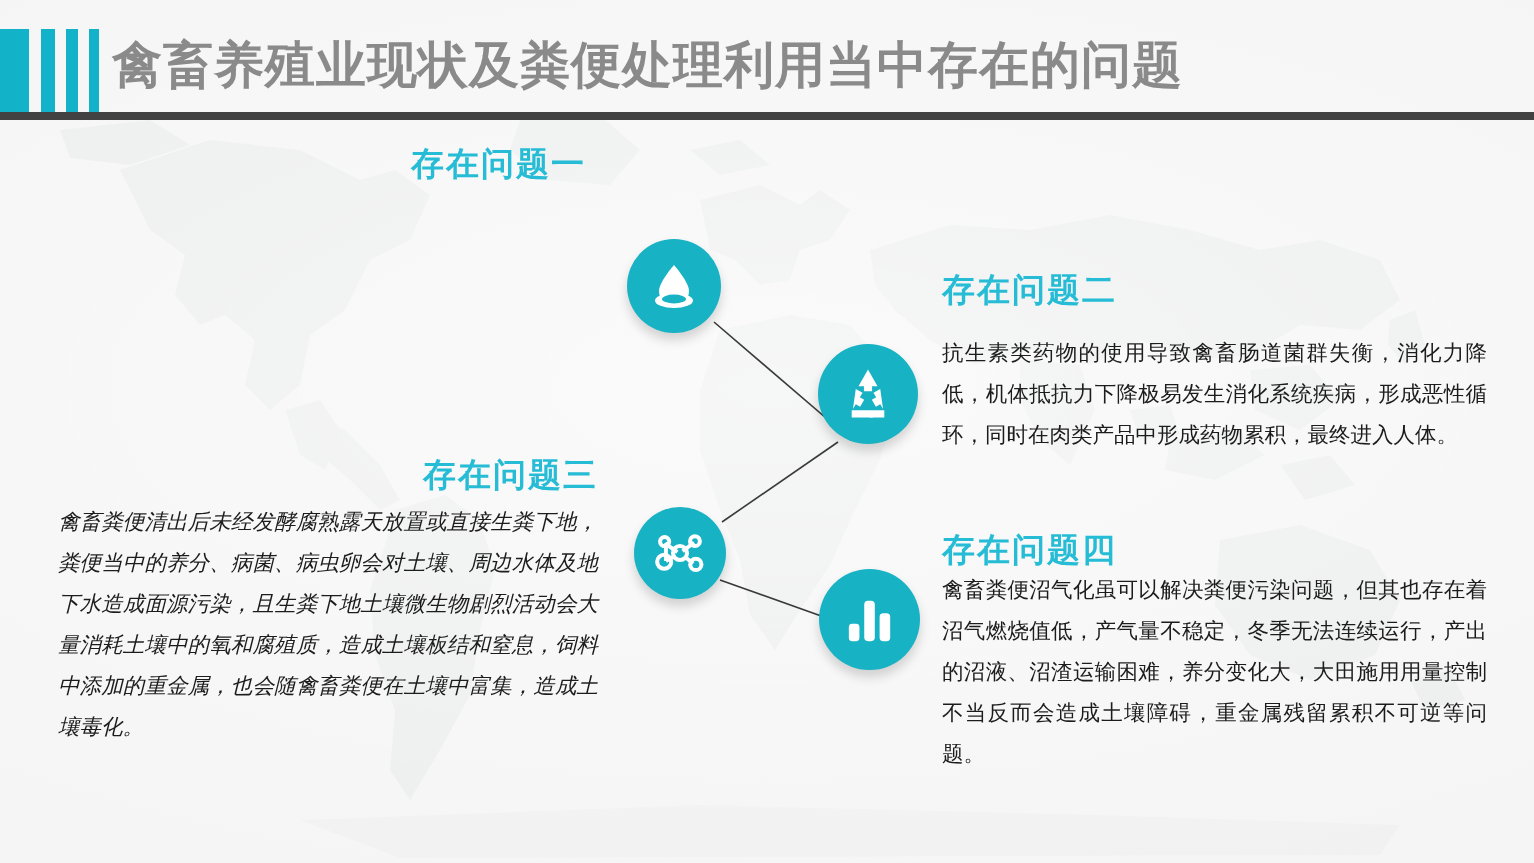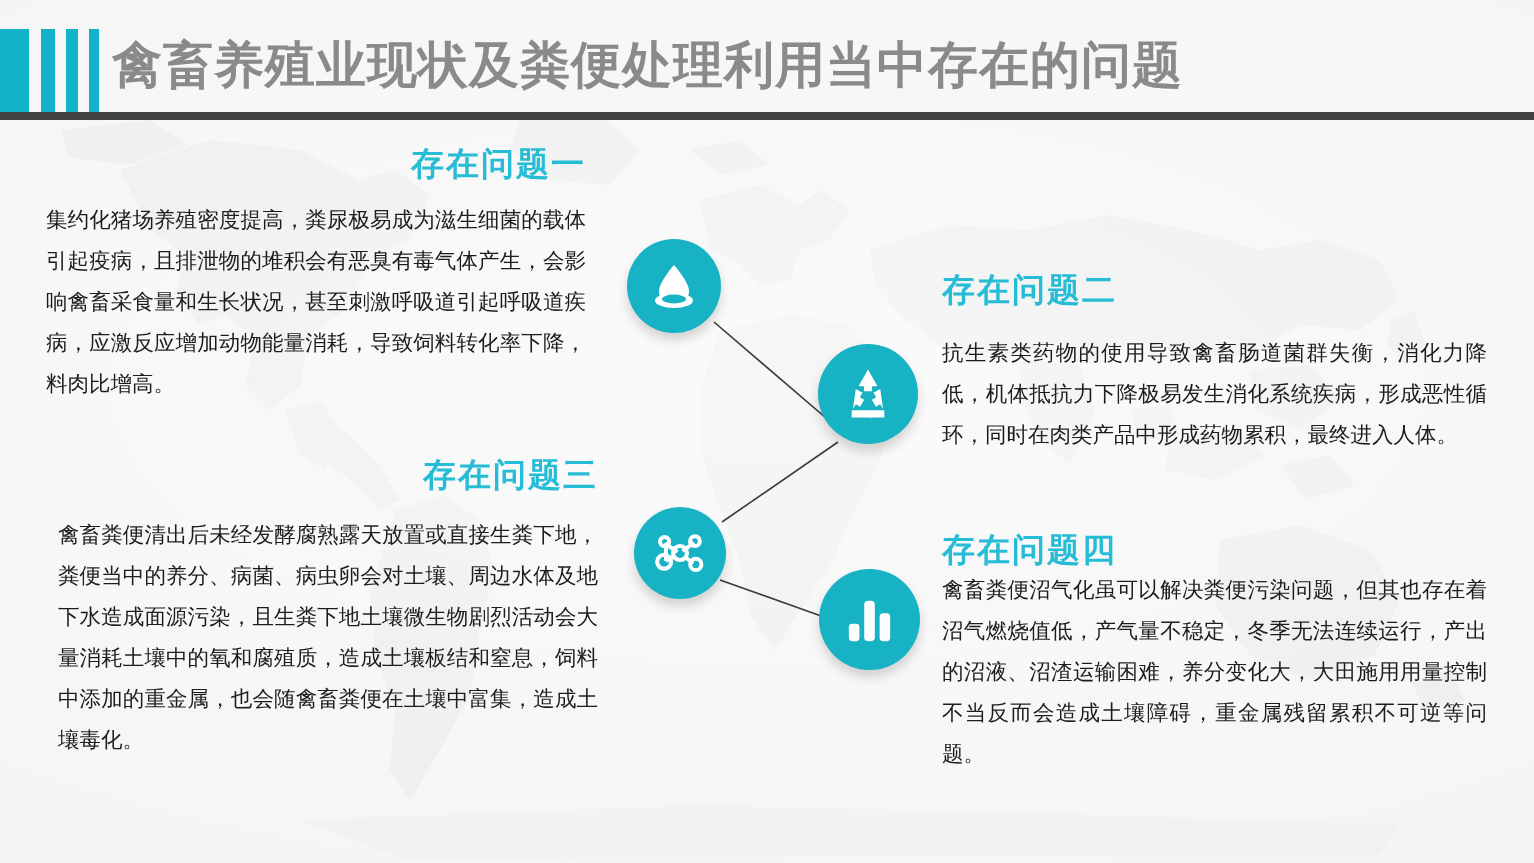--- a/index.html
+++ b/index.html
@@ -92,21 +92,21 @@
     line-height: 41px;
     text-align: justify;
     text-justify: inter-ideograph;
     text-indent: 0;
   }
 
   #block1 { left: 46px;  top: 144px; width: 540px; }
   #block1 .body { margin-top: 16px; }
 
   #block3 { left: 58px;  top: 455px; width: 540px; }
-  #block3 .body { margin-top: 20px; }
+  #block3 .body { margin-top: 7px; font-style: italic; }
 
   #block2 { left: 942px; top: 270px; width: 545px; }
   #block2 .body { margin-top: 24px; font-family: Liberation Mono, monospace; }
 
   #block4 { left: 942px; top: 530px; width: 545px; }
   #block4 .body { }
 
   
   .circle {
     position: absolute;
@@ -236,21 +236,20 @@
           <rect x="4" y="30" width="11" height="18" rx="3.5"></rect>
           <rect x="20" y="6" width="11" height="42" rx="4"></rect>
           <rect x="36" y="19" width="11" height="29" rx="3.8"></rect>
         </g>
       </svg>
     </span>
   </div>
 
   <div class="block" id="block1">
     <div class="head lefted">存在问题一</div>
-    <div class="body">集约化猪场养殖密度提高，粪尿极易成为滋生细菌的载体引起疫病，且排泄物的堆积会有恶臭有毒气体产生，会影响禽畜采食量和生长状况，甚至刺激呼吸道引起呼吸道疾病，应激反应增加动物能量消耗，导致饲料转化率下降，料肉比增高。</div>
   </div>
 
   <div class="block" id="block3">
     <div class="head lefted">存在问题三</div>
     <div class="body">禽畜粪便清出后未经发酵腐熟露天放置或直接生粪下地，粪便当中的养分、病菌、病虫卵会对土壤、周边水体及地下水造成面源污染，且生粪下地土壤微生物剧烈活动会大量消耗土壤中的氧和腐殖质，造成土壤板结和窒息，饲料中添加的重金属，也会随禽畜粪便在土壤中富集，造成土壤毒化。</div>
   </div>
 
   <div class="block" id="block2">
     <div class="head right">存在问题二</div>
     <div class="body">抗生素类药物的使用导致禽畜肠道菌群失衡，消化力降低，机体抵抗力下降极易发生消化系统疾病，形成恶性循环，同时在肉类产品中形成药物累积，最终进入人体。</div>

